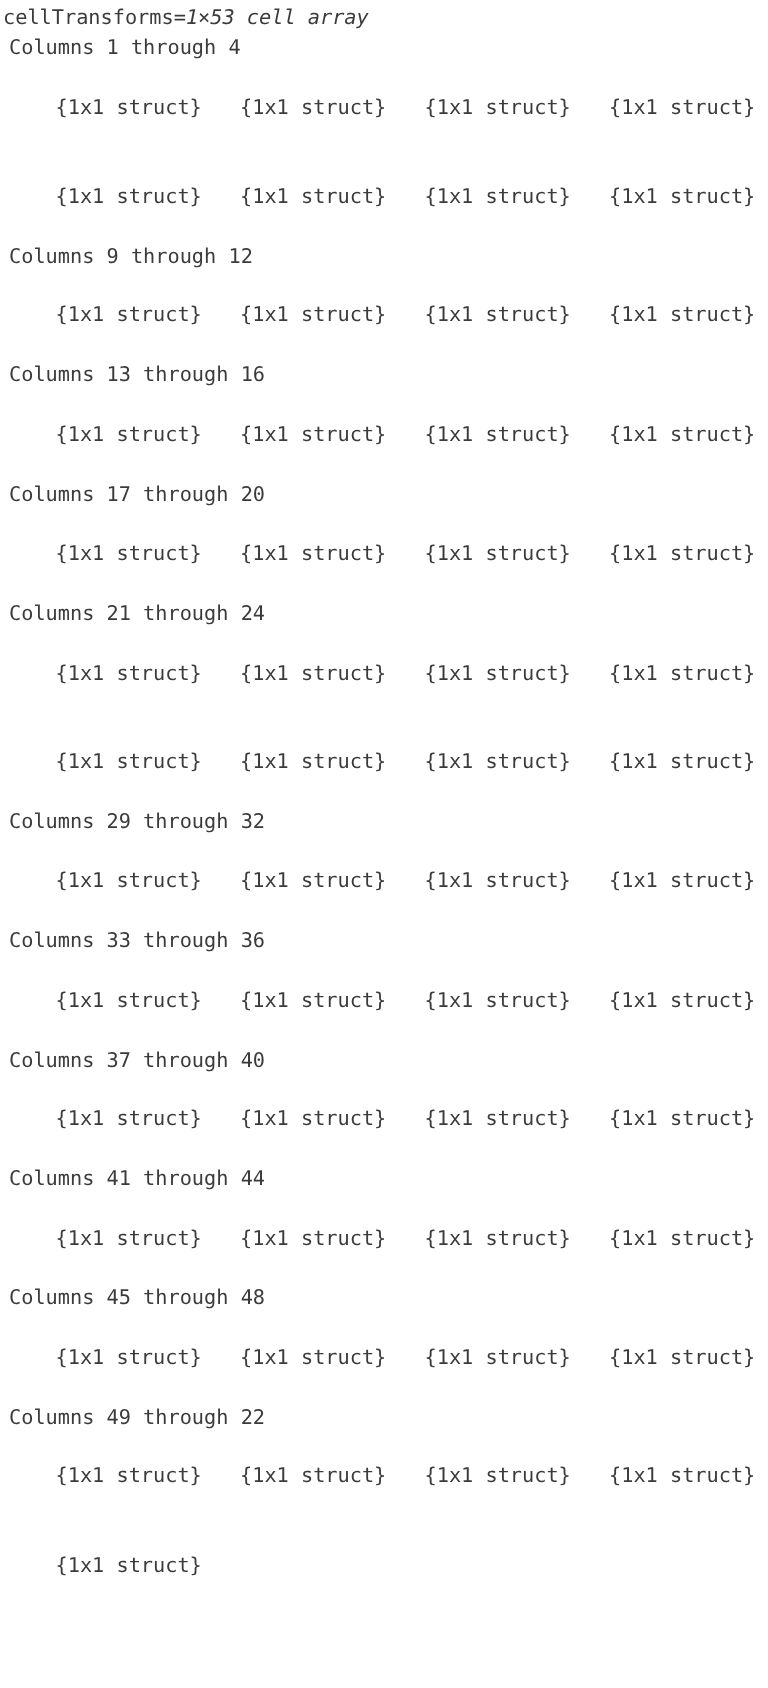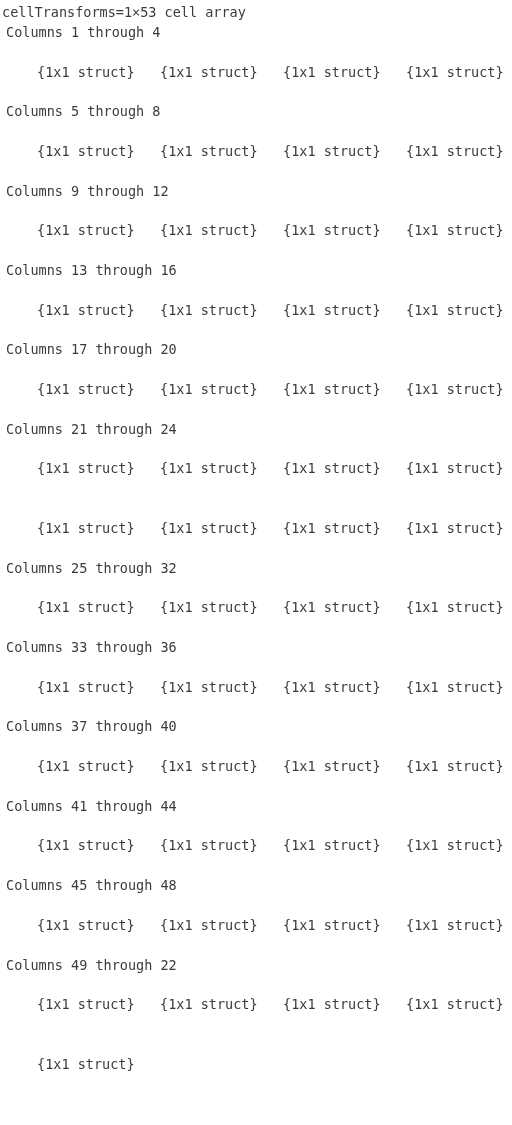--- a/index.html
+++ b/index.html
@@ -30,20 +30,21 @@
   .line.blank {
     height: 19.85px;
   }
   .var-header {
     padding-left: 2px;
   }
   .var-name {
     font-style: normal;
   }
   .var-desc {
+    font-style: italic;
   }
   .cols-line {
     padding-left: 6px;
   }
   .structs-line {
     padding-left: 37px;
     display: block;
     white-space: pre;
   }
   .struct-cell {
@@ -63,21 +64,20 @@
   <div class="line var-header"><span class="var-name">cellTransforms=</span><span class="var-desc">1×53 cell array</span></div>
 
   <div id="blocks-container">
       <div class="block">
         <div class="line cols-line">Columns 1 through 4</div>
         <div class="line blank"></div>
         <div class="line structs-line"><span class="struct-cell">{1x1 struct}</span><span class="struct-cell">{1x1 struct}</span><span class="struct-cell">{1x1 struct}</span><span class="struct-cell">{1x1 struct}</span></div>
         <div class="line blank"></div>
       </div>
       <div class="block">
-        <div class="line cols-line">Columns 5 through 8</div>
         <div class="line blank"></div>
         <div class="line structs-line"><span class="struct-cell">{1x1 struct}</span><span class="struct-cell">{1x1 struct}</span><span class="struct-cell">{1x1 struct}</span><span class="struct-cell">{1x1 struct}</span></div>
         <div class="line blank"></div>
       </div>
       <div class="block">
         <div class="line cols-line">Columns 9 through 12</div>
         <div class="line blank"></div>
         <div class="line structs-line"><span class="struct-cell">{1x1 struct}</span><span class="struct-cell">{1x1 struct}</span><span class="struct-cell">{1x1 struct}</span><span class="struct-cell">{1x1 struct}</span></div>
         <div class="line blank"></div>
       </div>
@@ -98,21 +98,21 @@
         <div class="line blank"></div>
         <div class="line structs-line"><span class="struct-cell">{1x1 struct}</span><span class="struct-cell">{1x1 struct}</span><span class="struct-cell">{1x1 struct}</span><span class="struct-cell">{1x1 struct}</span></div>
         <div class="line blank"></div>
       </div>
       <div class="block">
         <div class="line blank"></div>
         <div class="line structs-line"><span class="struct-cell">{1x1 struct}</span><span class="struct-cell">{1x1 struct}</span><span class="struct-cell">{1x1 struct}</span><span class="struct-cell">{1x1 struct}</span></div>
         <div class="line blank"></div>
       </div>
       <div class="block">
-        <div class="line cols-line">Columns 25 through 32</div>
+        <div class="line cols-line">Columns 29 through 32</div>
         <div class="line blank"></div>
         <div class="line structs-line"><span class="struct-cell">{1x1 struct}</span><span class="struct-cell">{1x1 struct}</span><span class="struct-cell">{1x1 struct}</span><span class="struct-cell">{1x1 struct}</span></div>
         <div class="line blank"></div>
       </div>
       <div class="block">
         <div class="line cols-line">Columns 33 through 36</div>
         <div class="line blank"></div>
         <div class="line structs-line"><span class="struct-cell">{1x1 struct}</span><span class="struct-cell">{1x1 struct}</span><span class="struct-cell">{1x1 struct}</span><span class="struct-cell">{1x1 struct}</span></div>
         <div class="line blank"></div>
       </div>

